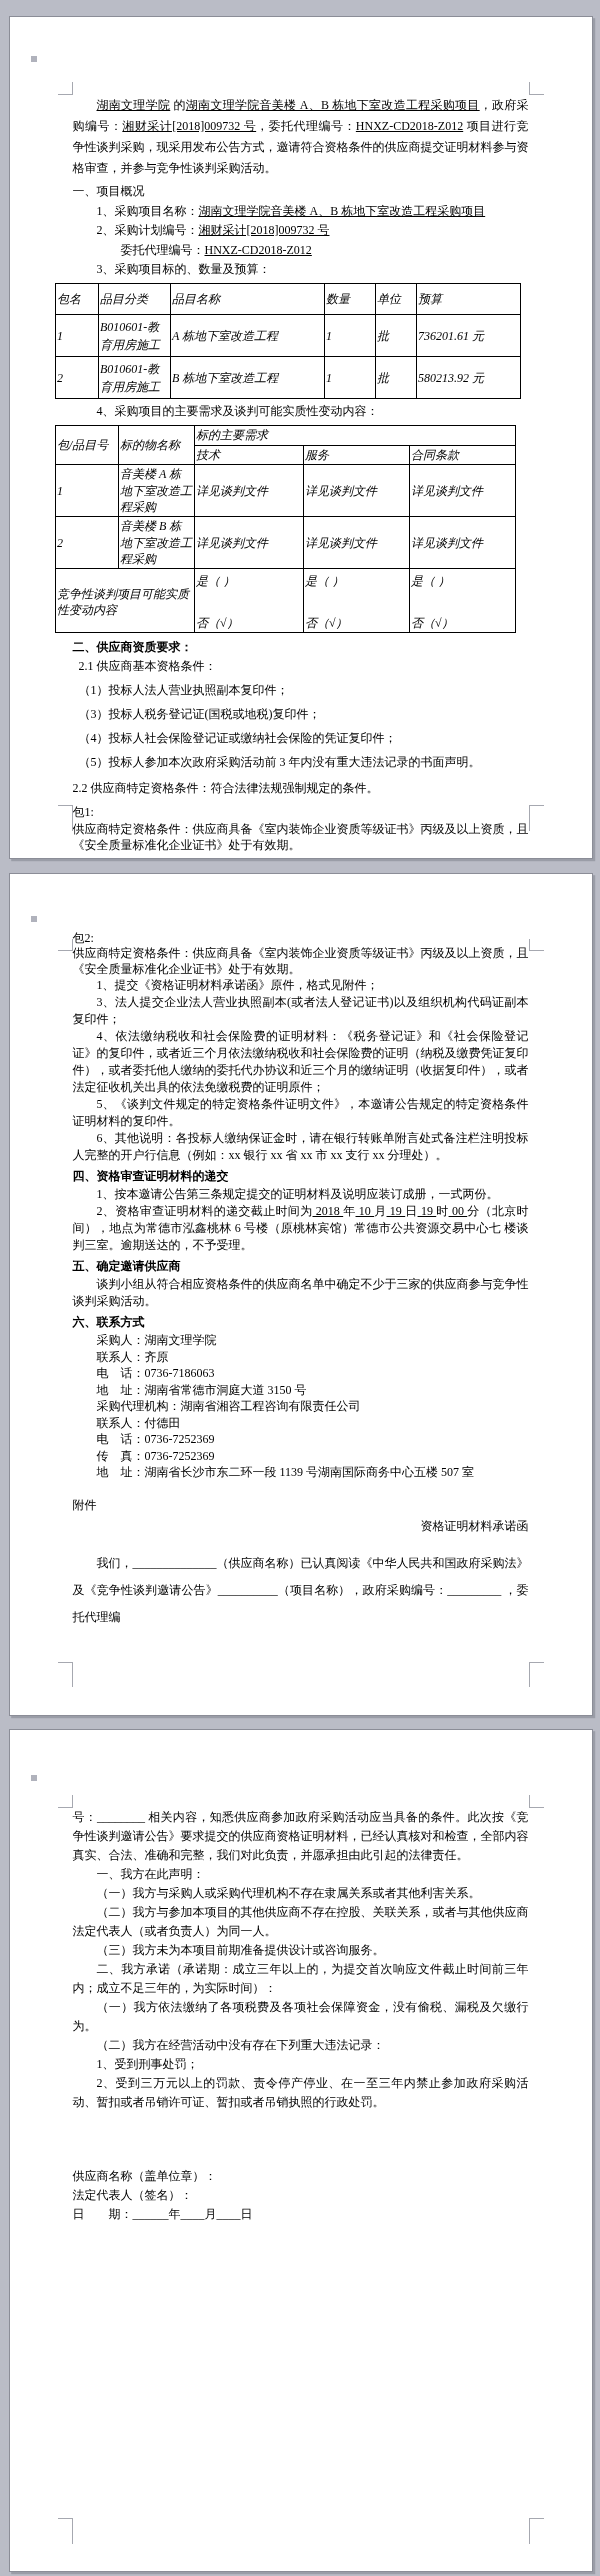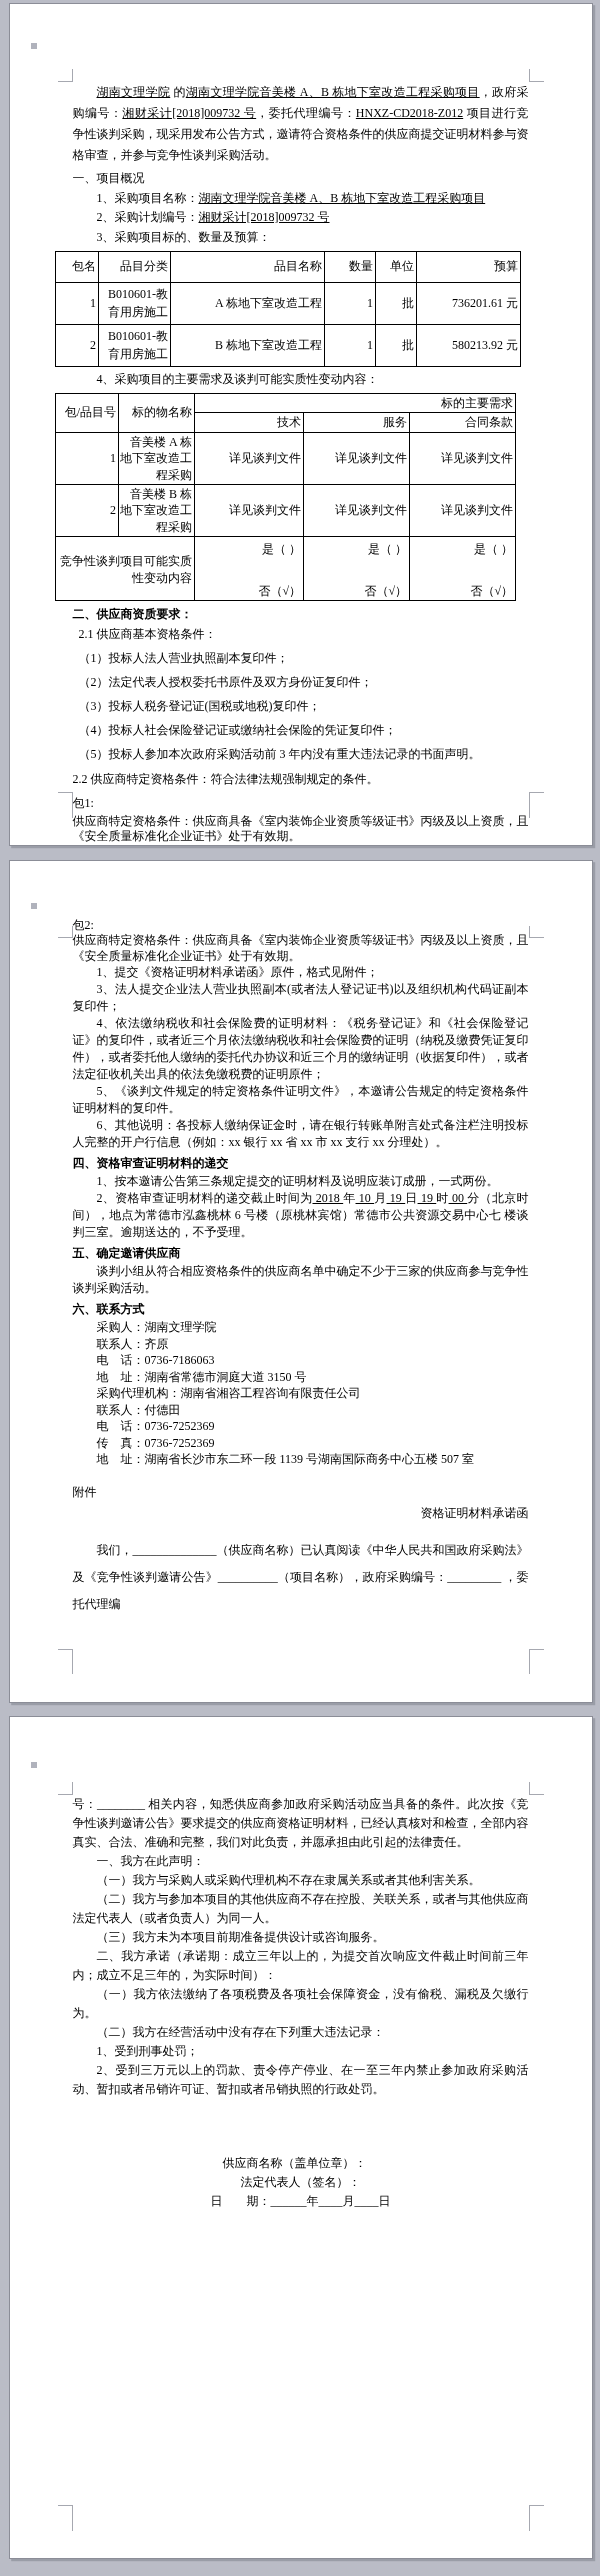--- a/index.html
+++ b/index.html
@@ -13,21 +13,21 @@
   .page {
     position: relative;
     width: 584px;
     height: 843px;
     margin: 0 auto 13.5px auto;
     background: #fff;
     border: 0.7px solid #8b8d97;
     box-shadow: 2.2px 2.2px 0 0 #9a9da7;
     overflow: hidden;
   }
-  .pg1 { margin-top: 3px; }
+  .pg1 { margin-top: 16px; }
   .content {
     padding: 78px 63px 0 63px;
     font-size: 12px;
     line-height: 17px;
     text-align: justify;
   }
   .pg2 .content { padding-top: 56px; }
   
   .cm { position: absolute; border: 0 solid #a6a8b0; }
   .cm-tl { left: 48px; top: 65px;  width: 15px; height: 12.7px; border-right-width: 0.7px; border-bottom-width: 0.7px; }
@@ -40,33 +40,34 @@
   .lh28 { line-height: 21px; } .lh26 { line-height: 19.5px; }
   .lh25 { line-height: 19px; } .lh23 { line-height: 17px; }
   .lh22 { line-height: 16.5px; } .lh21 { line-height: 15.7px; }
   .lh36 { line-height: 27px; }
   .ind  { text-indent: 24px; }
   .ind4 { padding-left: 48px; }
   .sub  { padding-left: 6px; }
   .b { font-weight: bold; }
   .u { text-decoration: underline; }
   .ctr { text-align: right; }
-  .rt  { text-align: center; }
+  .rt  { text-align: left; }
   .mt3 { margin-top: 2.2px; } .mt4 { margin-top: 3px; } .mt5 { margin-top: 3.7px; }
   .mt6 { margin-top: 4.5px; } .mt8 { margin-top: 6px; }
   .mt20 { margin-top: 15px; } .mt22 { margin-top: 16.5px; }
   .li26 { line-height: 19.5px; margin-top: 4.5px; }
   .gap74 { margin-top: 55px; }
   .mr16 { margin-right: 12px; }
 
   table.doctbl {
     border-collapse: collapse;
     margin: 3.7px 0 3px -18px;
-    text-align: right;
+    text-align: left;
     table-layout: fixed;
+    font-style: italic;
   }
   .doctbl th, .doctbl td { border: 0.7px solid #000; font-weight: normal; padding: 0.7px 1.5px; }
   .t1 { width: 465px; }
   .t1 th { height: 31px; line-height: 15px; }
   .t1 td { height: 42px; line-height: 18px; }
   .t2 { width: 461px; }
   .t2 th { height: 19.5px; line-height: 15px; }
   .t2 td { height: 52px; line-height: 16.5px; }
   .t2 tr.lastrow td { height: 60px; vertical-align: top; padding-top: 3.7px; }
   .no { margin-top: 25.5px; }
@@ -80,20 +81,21 @@
   <div class="cm cm-bl"></div>
   <div class="cm cm-br"></div>
   <div class="anchor a1"></div>
 
   <div class="content">
     <p class="ind lh28"><span class="u">湖南文理学院</span><span> 的</span><span class="u">湖南文理学院音美楼 A、B 栋地下室改造工程采购项目</span><span>，政府采购编号：</span><span class="u">湘财采计[2018]009732 号</span><span>，委托代理编号：</span><span class="u">HNXZ-CD2018-Z012</span><span> 项目进行竞争性谈判采购，现采用发布公告方式，邀请符合资格条件的供应商提交证明材料参与资格审查，并参与竞争性谈判采购活动。</span></p>
 
     <p class="lh26 mt4">一、项目概况</p>
     <p class="ind lh26"><span>1、采购项目名称：</span><span class="u">湖南文理学院音美楼 A、B 栋地下室改造工程采购项目</span></p>
     <p class="ind lh26"><span>2、采购计划编号：</span><span class="u">湘财采计[2018]009732 号</span></p>
+    <p class="ind4 lh26"><span>委托代理编号：</span><span class="u">HNXZ-CD2018-Z012</span></p>
     <p class="ind lh26">3、采购项目标的、数量及预算：</p>
 
     <table class="doctbl t1">
       <colgroup>
           <col style="width:43px">
           <col style="width:72px">
           <col style="width:154px">
           <col style="width:51px">
           <col style="width:41px">
           <col style="width:104px">
@@ -175,21 +177,20 @@
               <div>是（ ）</div>
               <div class="no">否（√）</div>
             </td>
       </tr>
     </tbody>
       </table>
 
     <p class="b lh26 mt6">二、供应商资质要求：</p>
     <p class="sub lh26">2.1 供应商基本资格条件：</p>
     <p class="sub li26">（1）投标人法人营业执照副本复印件；</p>
-    <p class="sub li26">（2）法定代表人授权委托书原件及双方身份证复印件；</p>
     <p class="sub li26">（3）投标人税务登记证(国税或地税)复印件；</p>
     <p class="sub li26">（4）投标人社会保险登记证或缴纳社会保险的凭证复印件；</p>
     <p class="sub li26">（5）投标人参加本次政府采购活动前 3 年内没有重大违法记录的书面声明。</p>
     <p class="lh26 mt8">2.2 供应商特定资格条件：符合法律法规强制规定的条件。</p>
     <p class="lh26 mt6">包1:</p>
     <p class="lh21">供应商特定资格条件：供应商具备《室内装饰企业资质等级证书》丙级及以上资质，且《安全质量标准化企业证书》处于有效期。</p>
   </div>
 </div>
 
 <div class="page pg2">

